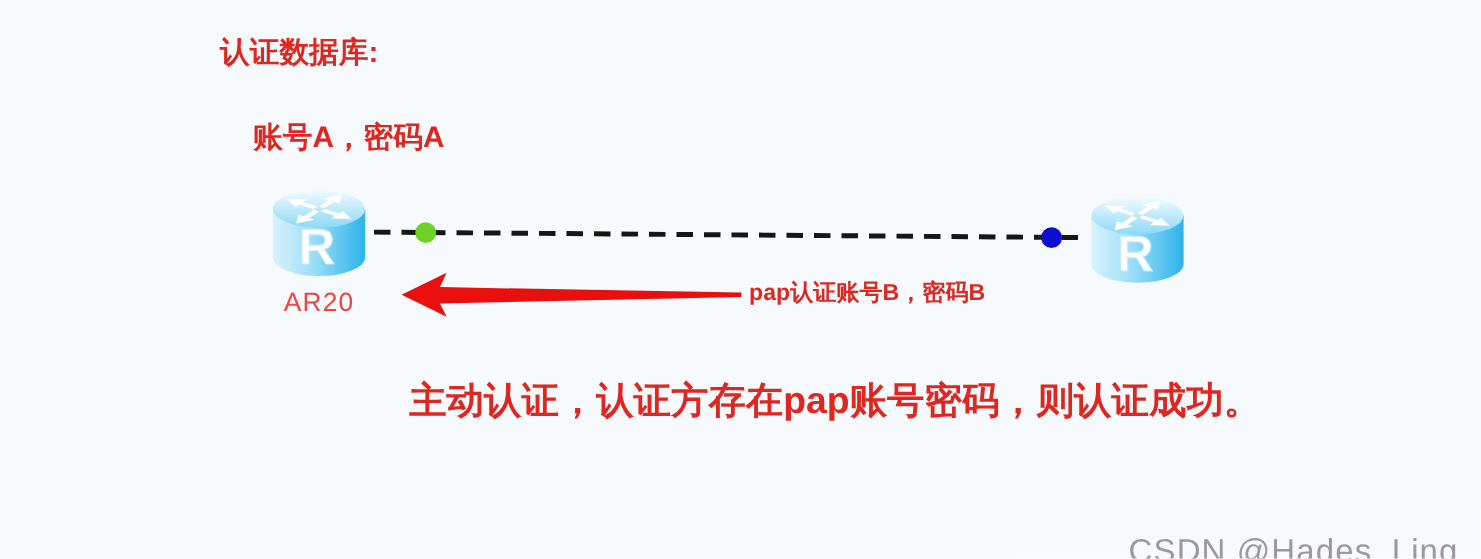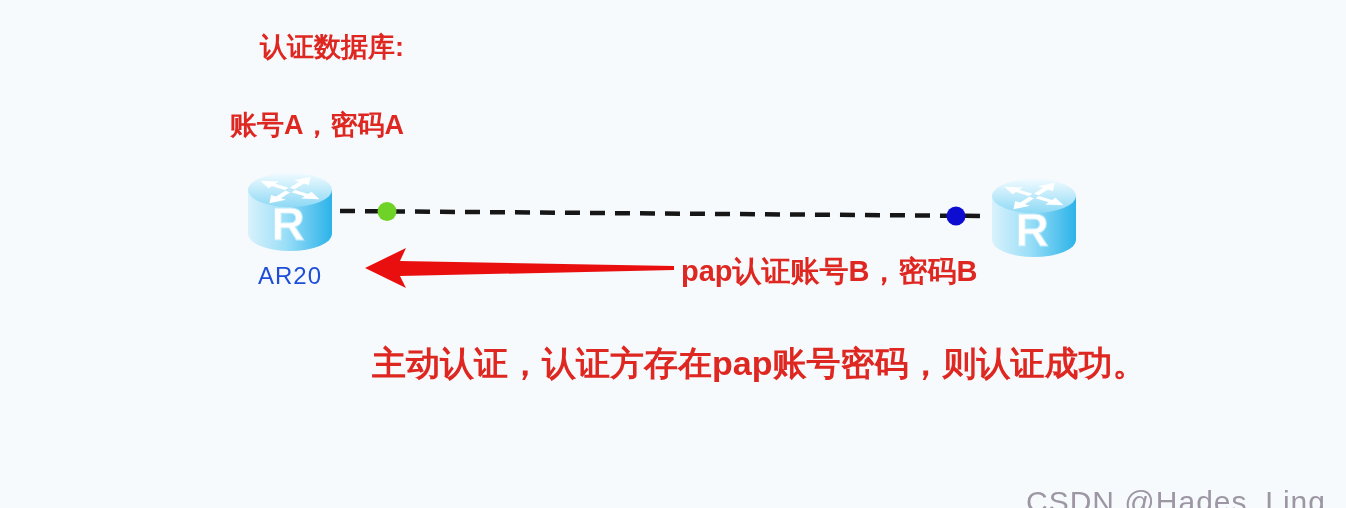--- a/index.html
+++ b/index.html
@@ -14,42 +14,42 @@
     overflow:hidden;
   }
   .abs{position:absolute;}
   .red-note{
     color:#df2721;
     font-weight:600;
     white-space:pre;
   }
   .db-note{
     left:200px;top:28px;
-    font-size:27px;line-height:39px;text-align:right;
+    font-size:27px;line-height:39px;
   }
   .link-label{
     left:582px;top:148px;
     font-size:28px;
   }
   .auth-label{
     left:681px;top:252px;
-    font-size:29px;
+    font-size:21px;
   }
   .result-note{
     left:372px;top:341px;
     font-size:34px;
   }
   .device{
     width:100px;text-align:center;
   }
   .device-ar20{left:240px;top:164px;}
   .device-ar21{left:984px;top:170px;}
   .device-label{
     margin-top:2px;
-    color:#1d4ed8;
+    color:#ef4444;
     font-size:24px;
     letter-spacing:1px;
   }
   .watermark{
     left:1026px;top:451px;
     color:#9d96a4;
     font-size:30px;
     letter-spacing:1px;
     margin-top:34px;
   }

